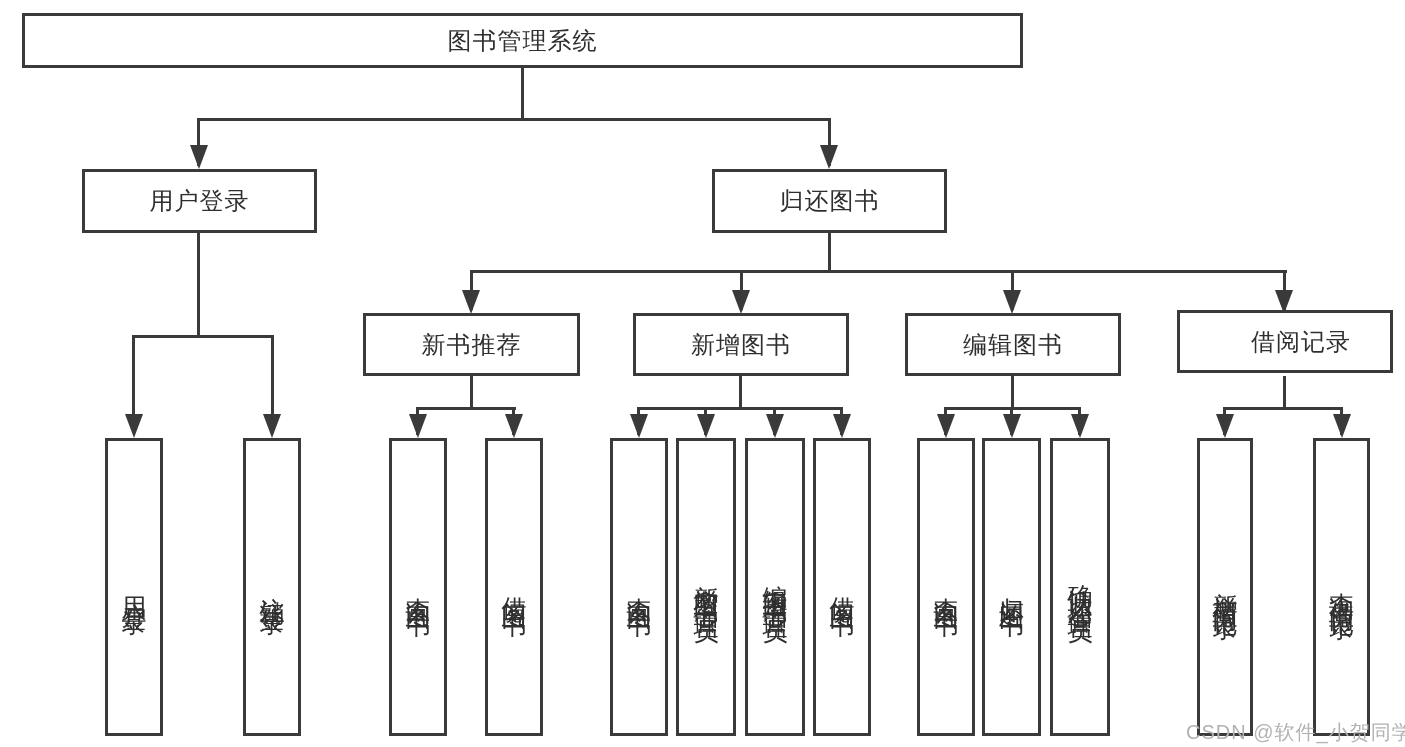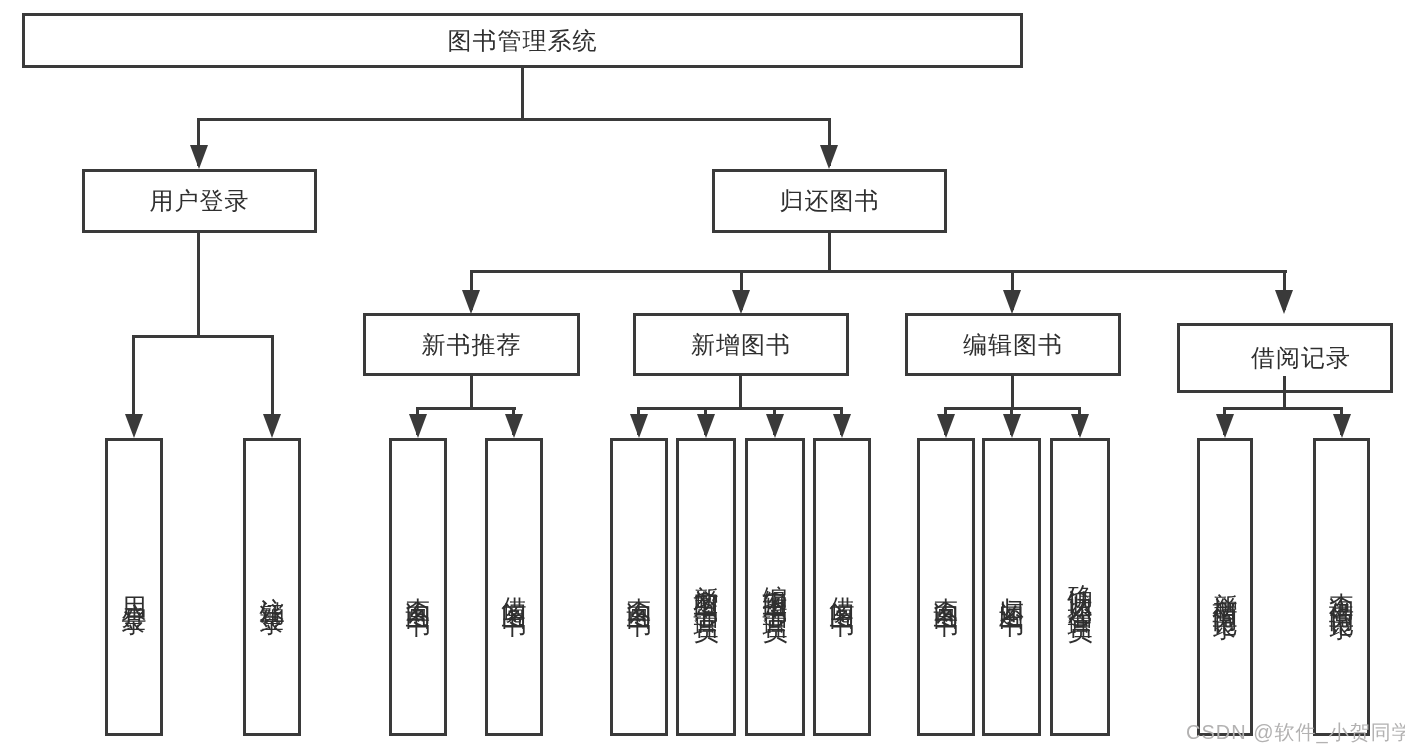--- a/index.html
+++ b/index.html
@@ -101,21 +101,21 @@
 
   <div class="box" style="left:363px;top:313px;width:217px;height:63px;">
     <span>新书推荐</span>
   </div>
   <div class="box" style="left:633px;top:313px;width:216px;height:63px;">
     <span>新增图书</span>
   </div>
   <div class="box" style="left:905px;top:313px;width:216px;height:63px;">
     <span>编辑图书</span>
   </div>
-  <div class="box" style="left:1177px;top:323px;width:216px;height:70px;padding-left:32px;">
+  <div class="box" style="left:1177px;top:310px;width:216px;height:63px;padding-left:32px;">
     <span>借阅记录</span>
   </div>
 
   <div class="vline" style="left:470px;top:376px;height:34px;"></div>
   <div class="hline" style="left:416px;top:407px;width:100px;"></div>
   <div class="vline" style="left:416px;top:407px;height:28px;"></div>
   <div class="arrow" style="left:409px;top:414px;"></div>
   <div class="vline" style="left:512px;top:407px;height:28px;"></div>
   <div class="arrow" style="left:505px;top:414px;"></div>
 

